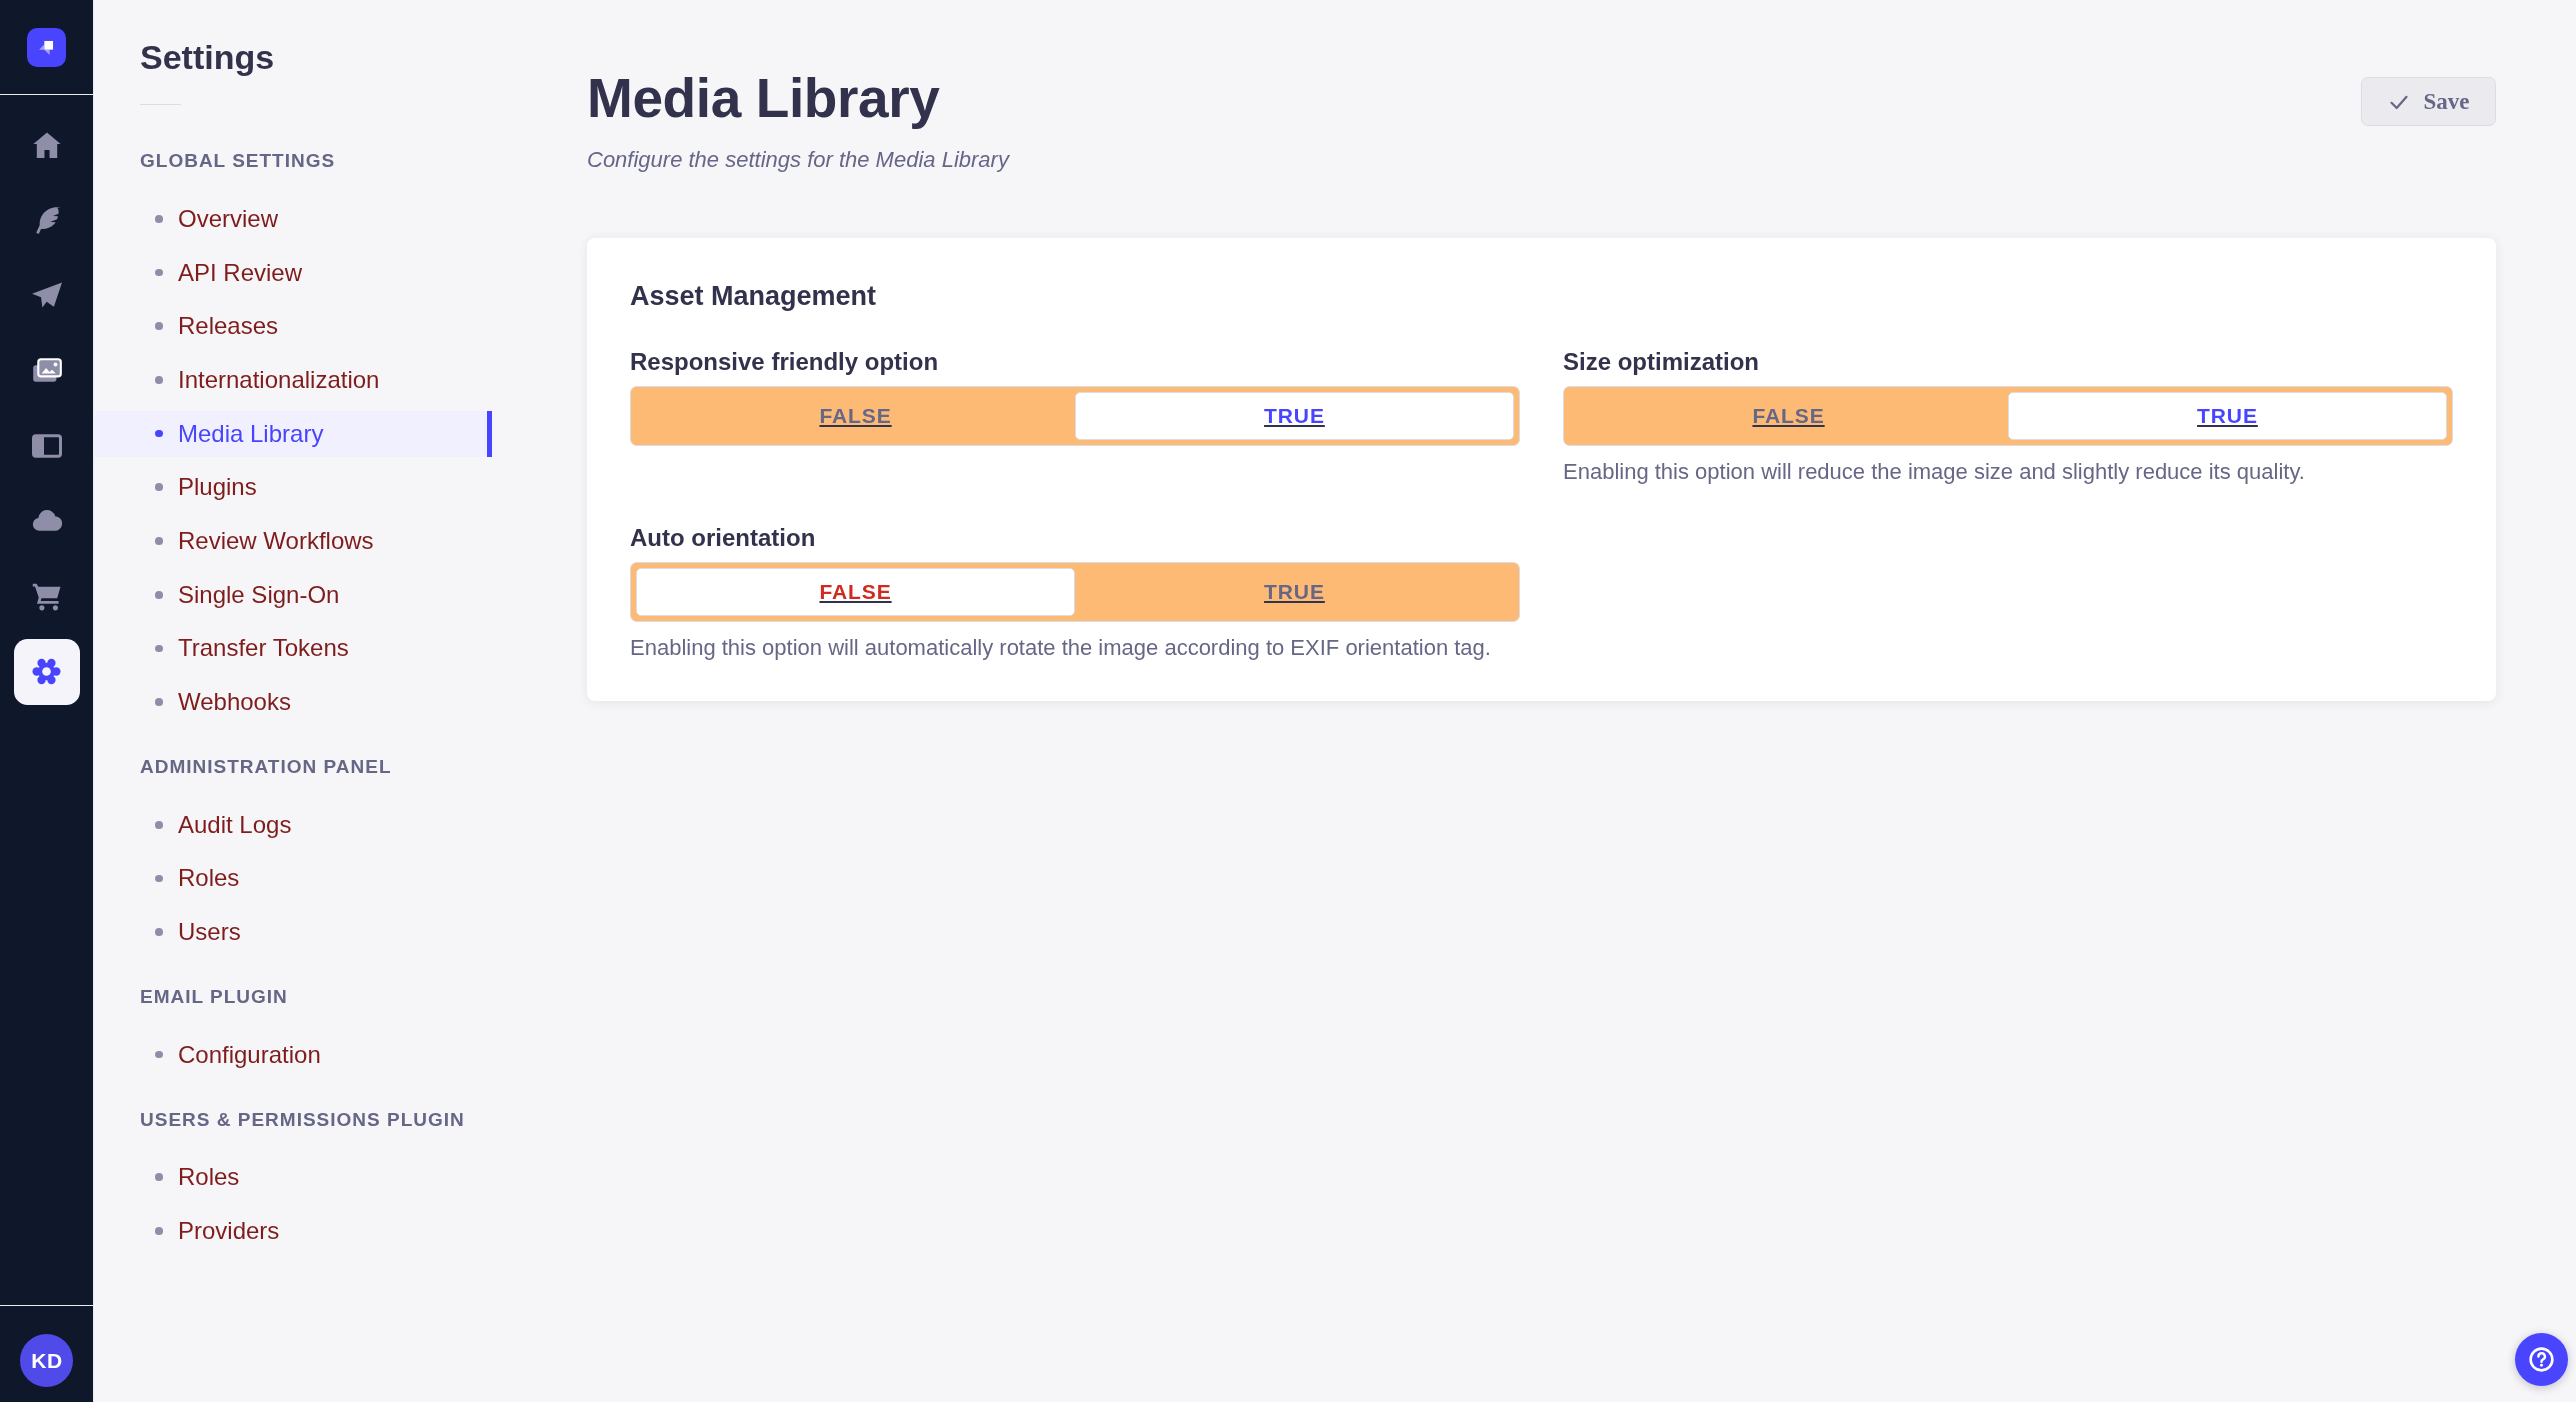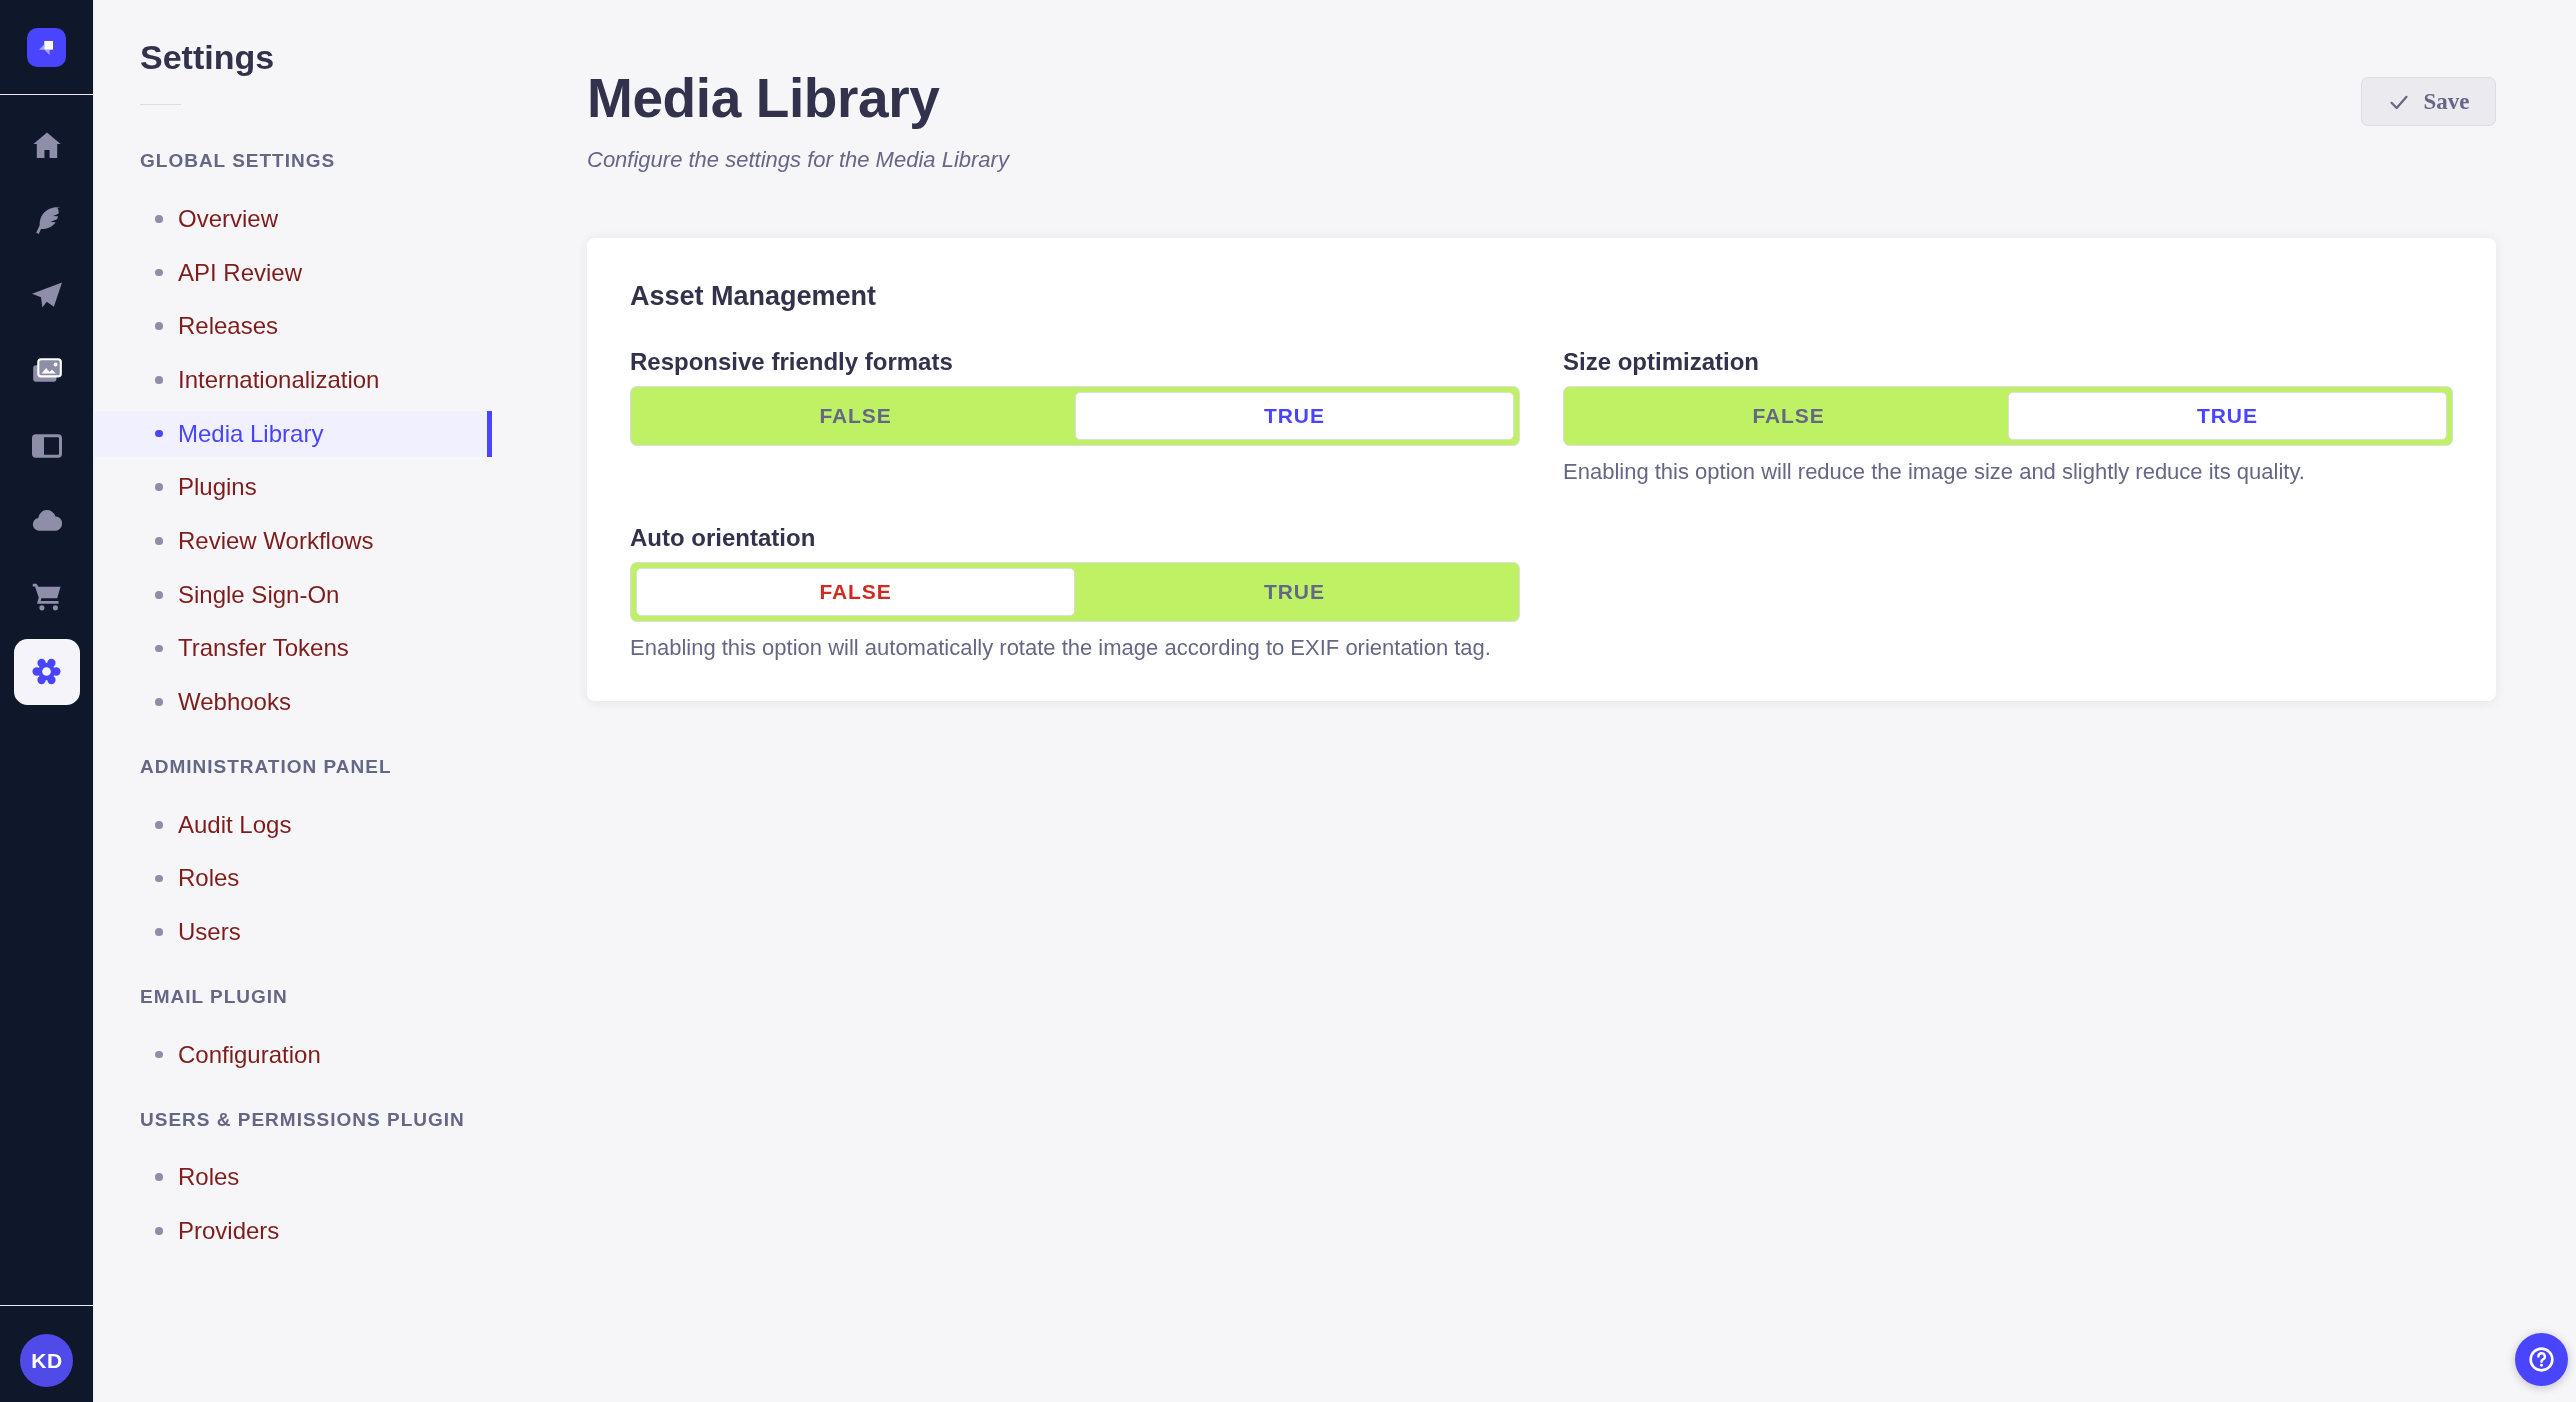--- a/index.html
+++ b/index.html
@@ -35,21 +35,21 @@
   .main{position:absolute;left:492px;top:0;width:2084px;height:1402px;background:#f6f6f9;}
   .main-header{position:relative;padding:66px 80px 0 95px;}
   .page-title{margin:0;font-size:55px;font-weight:700;line-height:65px;letter-spacing:-0.4px;color:#32324d;}
   .page-subtitle{margin:12px 0 0 0;font-size:22px;line-height:34px;color:#666687;font-style:italic;}
   .save-button{position:absolute;top:77px;right:80px;height:49px;display:flex;align-items:center;gap:12px;padding:0 25.6px;background:#eaeaef;border:0.9px solid #dcdce4;border-radius:6.8px;color:#666687;font-size:23px;font-weight:700;font-family:Liberation Serif, serif;cursor:pointer;box-sizing:border-box;}
 
   .card{margin:61px 80px 0 95px;background:#ffffff;border-radius:8px;box-shadow:0 1.7px 10.2px rgba(33,33,52,.08);padding:41px 43px 39px 43px;box-sizing:border-box;}
   .card-title{margin:0;font-size:27px;font-weight:700;line-height:34px;color:#32324d;}
   .fields-grid{display:grid;grid-template-columns:1fr 1fr;column-gap:43px;row-gap:37px;margin-top:34px;}
   .field-label{font-size:24px;font-weight:700;line-height:29px;color:#32324d;margin-bottom:10.2px;}
-  .toggle-box{display:flex;height:60px;background:#bef264;border:0.9px solid #dcdce4;border-radius:6.8px;padding:5.1px;box-sizing:border-box;}
+  .toggle-box{display:flex;height:60px;background:#fdba74;border:0.9px solid #dcdce4;border-radius:6.8px;padding:5.1px;box-sizing:border-box;text-decoration:underline;}
   .toggle-option{flex:1;display:flex;align-items:center;justify-content:center;font-size:21px;font-weight:700;letter-spacing:0.9px;color:#666687;border:0.9px solid transparent;border-radius:5.1px;cursor:pointer;text-transform:uppercase;}
   .toggle-option.selected{background:#ffffff;border-color:#dcdce4;}
   .toggle-option.selected.opt-true{color:#4945ff;}
   .toggle-option.selected.opt-false{color:#d02b20;}
   .field-hint{margin-top:12px;font-size:22px;line-height:28px;color:#666687;}
 
   .help-fab{position:absolute;left:2515px;top:1333px;width:53px;height:53px;border-radius:50%;background:#4945ff;border:none;display:flex;align-items:center;justify-content:center;cursor:pointer;box-shadow:0 1.7px 8.5px rgba(33,33,52,.25);}
 </style>
 </head>
 <body>
@@ -232,21 +232,21 @@
             </svg>
         </span>
         <span>Save</span>
       </button>
     </header>
 
     <section class="card">
       <h3 class="card-title">Asset Management</h3>
       <div class="fields-grid" id="fields-grid">
           <div class="toggle-field">
-            <div class="field-label">Responsive friendly formats</div>
+            <div class="field-label">Responsive friendly option</div>
             <div class="toggle-box">
               <div class="toggle-option opt-false">FALSE</div>
               <div class="toggle-option opt-true selected">TRUE</div>
             </div>
           </div>
           <div class="toggle-field">
             <div class="field-label">Size optimization</div>
             <div class="toggle-box">
               <div class="toggle-option opt-false">FALSE</div>
               <div class="toggle-option opt-true selected">TRUE</div>

